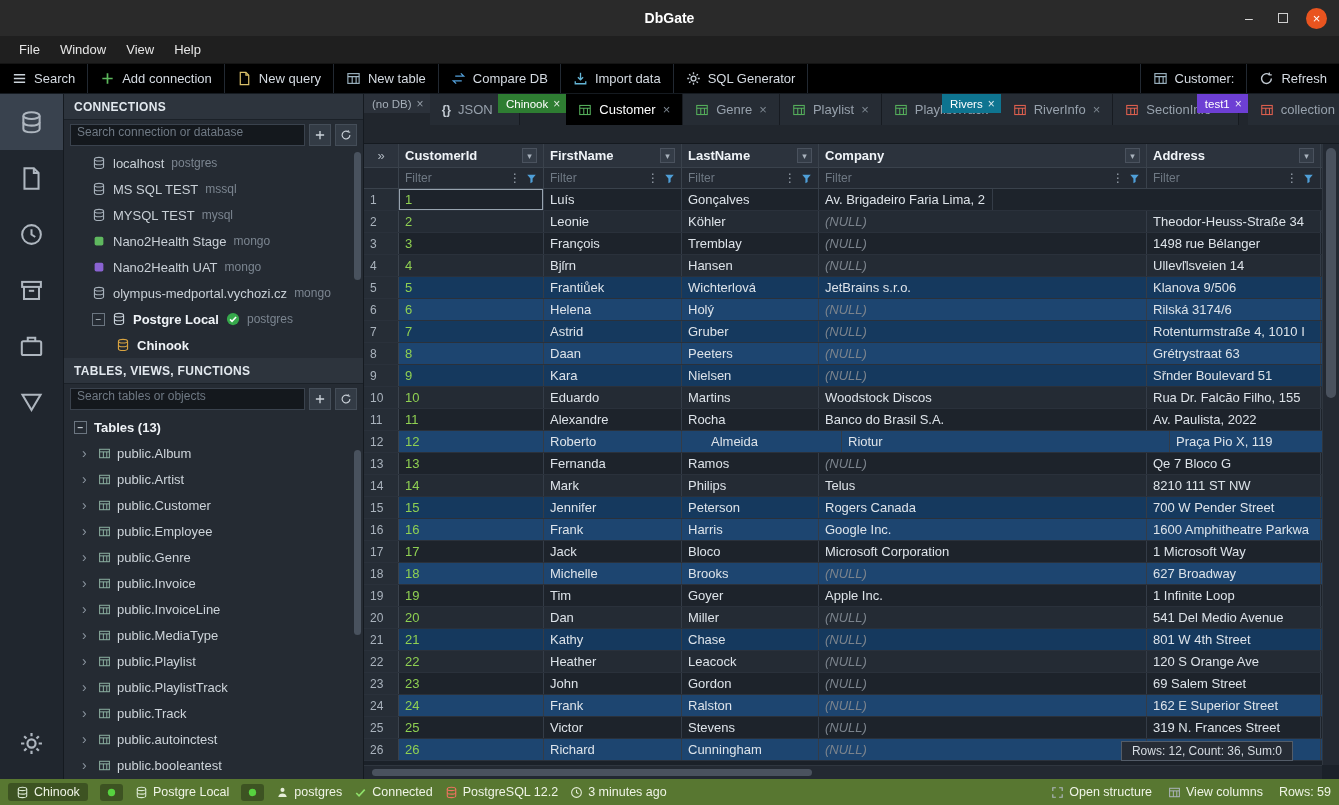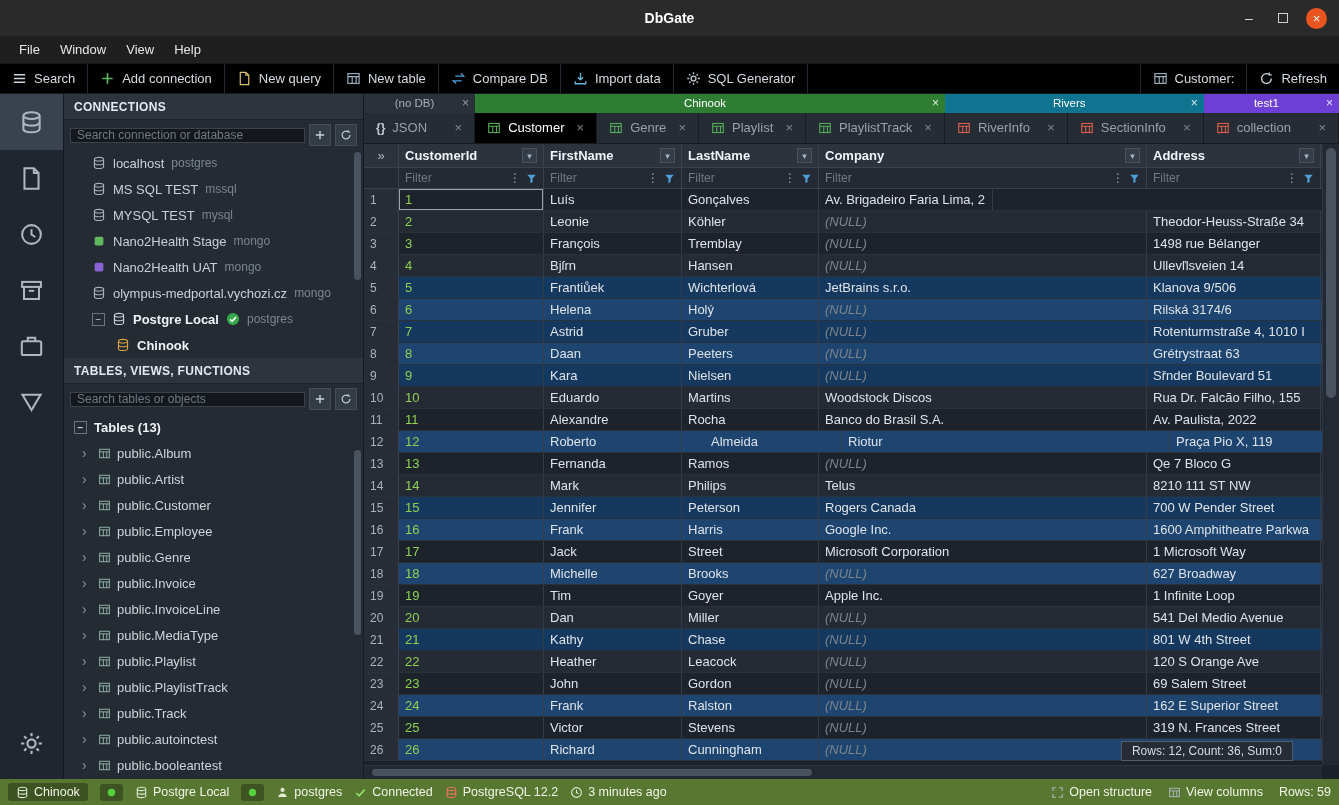--- a/index.html
+++ b/index.html
@@ -36,21 +36,21 @@
   .rail-item.active{background:#39424e;color:#ecf1f5;}
   .rail-item .ic svg{width:25px;height:25px;}
   .rail-bottom{margin-top:auto;margin-bottom:8px;}
 
   
   .leftpanel{flex:0 0 300px;background:#252b33;border-right:1px solid #151a20;display:flex;flex-direction:column;min-height:0;}
   .section.conns{flex:0 0 auto;display:flex;flex-direction:column;}
   .section.tables{flex:1;display:flex;flex-direction:column;min-height:0;}
   .panel-header{height:26px;background:#2d343d;color:#e2e8ee;font-weight:bold;font-size:12px;display:flex;align-items:center;padding:0 10px;letter-spacing:.3px;border-bottom:1px solid #1b2128;}
   .search-row{display:flex;align-items:center;gap:4px;padding:4px 6px;height:30px;}
-  .search-input{flex:1;height:15px;background:#14181d;border:1px solid #3a424d;color:#6f7984;font-size:12px;display:flex;align-items:center;padding:0 6px;overflow:hidden;white-space:nowrap;}
+  .search-input{flex:1;height:22px;background:#14181d;border:1px solid #3a424d;color:#6f7984;font-size:12px;display:flex;align-items:flex-start;padding:0 6px;overflow:hidden;white-space:nowrap;}
   .mini-btn{width:22px;height:22px;background:#333b45;border:1px solid #444d58;color:#ccd3da;display:flex;align-items:center;justify-content:center;font-size:14px;}
   .mini-btn svg{width:12px;height:12px;}
   .list{position:relative;overflow:hidden;}
   #conn-list{height:208px;}
   #tables-list{flex:1;}
   .conn-item{height:26px;display:flex;align-items:center;gap:7px;padding:0 8px 0 28px;color:#c9d0d7;white-space:nowrap;overflow:hidden;}
   .conn-item.child{padding-left:52px;}
   .conn-item .ic svg{width:14px;height:14px;}
   .conn-item .engine{color:#7b8590;font-size:12px;}
   .conn-item.bold .name{font-weight:bold;color:#f0f4f8;}
@@ -59,21 +59,21 @@
   .tbl-item{height:26px;display:flex;align-items:center;gap:6px;padding:0 8px 0 18px;color:#cdd4da;white-space:nowrap;overflow:hidden;}
   .tbl-item .chev{color:#8b95a0;font-size:14px;width:10px;}
   .tbl-item .ic svg{width:13px;height:13px;}
   .sb-thumb{position:absolute;right:2px;width:7px;background:#49525e;border-radius:4px;}
   .conn-thumb{top:2px;height:128px;}
   .tbl-thumb{top:10px;height:185px;}
 
   
   .content{flex:1;display:flex;flex-direction:column;min-width:0;min-height:0;background:#1a1f26;}
   .tab-strip{flex:0 0 50px;display:flex;background:#21262d;overflow:hidden;border-bottom:1px solid #151a20;}
-  .tab-group{display:flex;flex-direction:column;flex:1 1 auto;min-width:0;}
+  .tab-group{display:flex;flex:1 1 auto;min-width:0;}
   .group-head{height:19px;display:flex;align-items:center;justify-content:center;font-size:11.5px;position:relative;padding:0 18px 0 8px;white-space:nowrap;}
   .group-head .x{position:absolute;right:6px;font-size:12px;opacity:.85;}
   .group-tabs{height:31px;display:flex;}
   .tab{flex:1 1 auto;display:flex;align-items:center;gap:7px;padding:0 12px;background:#262c34;color:#97a1ac;border-right:1px solid #171b21;white-space:nowrap;overflow:hidden;min-width:0;}
   .tab.active{background:#000000;color:#fff;}
   .tab .ic{font-weight:bold;font-size:12px;}
   .tab .ic svg{width:14px;height:14px;}
   .tab .x{margin-left:auto;color:#7e8892;font-size:13px;}
 
   
@@ -886,21 +886,21 @@
                 <div class="cell id" style="width: 145px;">16</div>
                 <div class="cell" style="width: 138px;">Frank</div>
                 <div class="cell" style="width: 137px;">Harris</div>
                 <div class="cell" style="width: 328px;">Google Inc.</div>
                 <div class="cell" style="width: 174px;">1600 Amphitheatre Parkwa</div>
               </div>
               <div class="g-row odd">
                 <div class="rn">17</div>
                 <div class="cell id" style="width: 145px;">17</div>
                 <div class="cell" style="width: 138px;">Jack</div>
-                <div class="cell" style="width: 137px;">Street</div>
+                <div class="cell" style="width: 137px;">Bloco</div>
                 <div class="cell" style="width: 328px;">Microsoft Corporation</div>
                 <div class="cell" style="width: 174px;">1 Microsoft Way</div>
               </div>
               <div class="g-row even sel">
                 <div class="rn">18</div>
                 <div class="cell id" style="width: 145px;">18</div>
                 <div class="cell" style="width: 138px;">Michelle</div>
                 <div class="cell" style="width: 137px;">Brooks</div>
                 <div class="cell" style="width: 328px;">
                   <span class="nulltext">(NULL)</span>

